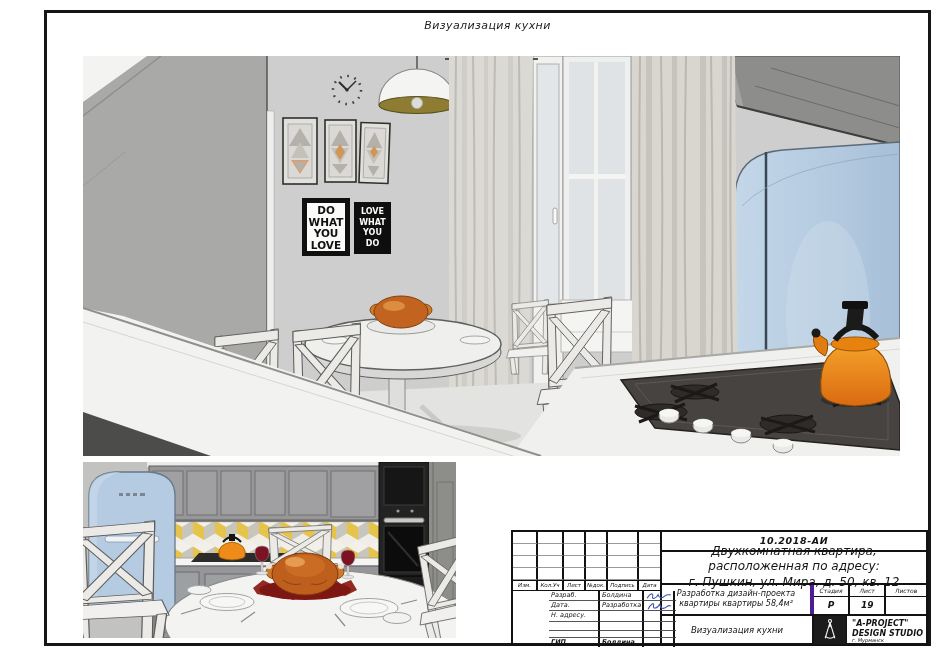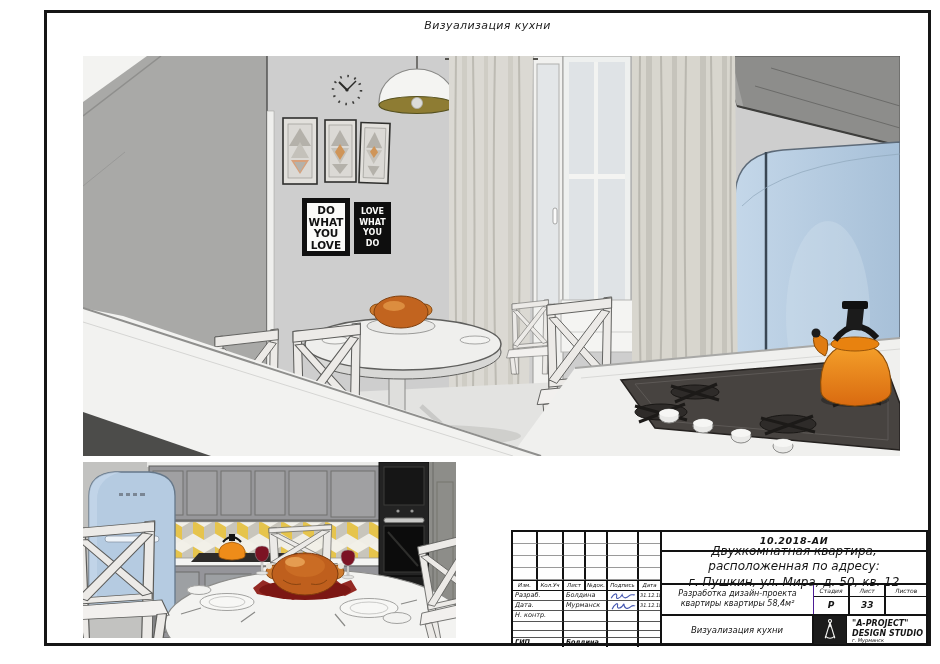--- a/index.html
+++ b/index.html
@@ -23,35 +23,35 @@
     display:flex;flex-direction:column;}
   .rev{display:grid;grid-template-columns:25px 26px 22px 22px 31px 1fr;grid-auto-rows:12px;}
   .rev div{border-right:2px solid #121212;border-bottom:1px solid #9a9a9a;box-sizing:border-box;}
   .rev div:nth-child(6n){border-right:none;}
   .hdr{display:grid;grid-template-columns:25px 26px 22px 22px 31px 1fr;height:10px;
     border-top:1px solid #121212;border-bottom:1px solid #121212;}
   .hdr div{border-right:2px solid #121212;box-sizing:border-box;font-size:5.5px;
     text-align:center;line-height:9px;overflow:hidden;white-space:nowrap;}
   .hdr div:last-child{border-right:none;}
   .prs{flex:1;display:grid;grid-template-columns:51px 44px 31px 1fr;
-    grid-template-rows:10px 10px 11px 9px 7px auto;}
+    grid-template-rows:10px 10px 11px 9px 7px auto;padding-left:36px;}
   .prs div{border-right:2px solid #121212;border-bottom:1px solid #555;box-sizing:border-box;
     font-size:6.5px;line-height:9px;padding-left:2px;overflow:hidden;white-space:nowrap;}
   .prs div:nth-child(4n){border-right:none;}
   .prs div:nth-child(n+21){border-bottom:none;font-weight:bold;}
   .prs .sig{padding:0;display:flex;align-items:center;justify-content:center;}
   .prs .dt{font-size:5px;padding-left:1px;line-height:8px;}
 
   .tb-right{flex:1;display:flex;flex-direction:column;box-sizing:border-box;}
   .tb-doc{height:21px;border-bottom:2px solid #121212;display:flex;align-items:center;
     justify-content:center;font-size:9.5px;font-weight:600;letter-spacing:.6px;box-sizing:border-box;}
   .tb-addr{height:33px;border-bottom:2px solid #121212;display:flex;flex-direction:column;
     align-items:center;justify-content:center;font-size:12px;line-height:1.3;text-align:center;box-sizing:border-box;}
   .tb-mid{height:34px;border-bottom:2px solid #121212;display:flex;box-sizing:border-box;}
-  .tb-proj{width:152px;border-right:1px solid #4c1d95;display:flex;flex-direction:column;
+  .tb-proj{width:152px;border-right:4px solid #4c1d95;display:flex;flex-direction:column;
     align-items:center;justify-content:center;font-size:8px;line-height:1.3;text-align:center;box-sizing:border-box;}
   .tb-slc{flex:1;display:grid;grid-template-columns:1fr 1fr 1.1fr;grid-template-rows:12px 1fr;}
   .tb-slc .h{border-right:2px solid #121212;border-bottom:1px solid #121212;font-size:6px;
     text-align:center;line-height:11px;box-sizing:border-box;}
   .tb-slc .v{border-right:2px solid #121212;display:flex;align-items:center;justify-content:center;
     font-size:9px;font-weight:600;box-sizing:border-box;}
   .tb-slc .last{border-right:none;}
   .tb-bot{flex:1;display:flex;}
   .tb-name{width:152px;border-right:2px solid #121212;display:flex;align-items:center;
     justify-content:center;font-size:8.5px;box-sizing:border-box;}
@@ -455,29 +455,29 @@
         <div>Разраб.</div>
         <div>Болдина</div>
         <div class="sig">
           <svg width="26" height="10" viewBox="0 0 28 11">
               <path d="M1 8 C4 2 8 2 7 6 C6 10 11 8 13 4 C14 8 17 9 21 5 C23 3 26 5 27 4" stroke="#4456b0" stroke-width="1.2" fill="none"></path>
             </svg>
         </div>
         <div class="dt">31.12.18</div>
 
         <div>Дата.</div>
-        <div>Мурманск</div>
+        <div>Разработка</div>
         <div class="sig">
           <svg width="26" height="10" viewBox="0 0 28 11">
               <path d="M2 9 C5 3 9 1 8 5 C7 9 12 9 15 3 C15 8 19 10 23 6 C25 4 27 6 27 5" stroke="#4456b0" stroke-width="1.2" fill="none"></path>
             </svg>
         </div>
         <div class="dt">31.12.18</div>
 
-        <div>Н. контр.</div>
+        <div>Н. адресу.</div>
         <div></div>
         <div class="sig"></div>
         <div class="dt"></div>
 
         <div></div>
         <div></div>
         <div class="sig"></div>
         <div class="dt"></div>
 
         <div></div>
@@ -501,21 +501,21 @@
       <div class="tb-mid">
         <div class="tb-proj">
           <span>Разработка дизайн-проекта</span>
           <span>квартиры квартиры 58,4м²</span>
         </div>
         <div class="tb-slc">
           <div class="h">Стадия</div>
           <div class="h">Лист</div>
           <div class="h last">Листов</div>
           <div class="v">Р</div>
-          <div class="v">33</div>
+          <div class="v">19</div>
           <div class="v last"></div>
         </div>
       </div>
       <div class="tb-bot">
         <div class="tb-name">Визуализация кухни</div>
         <div class="tb-logo">
           <div class="logo-box">
             <svg width="22" height="26" viewBox="0 0 32 36">
               <g stroke="#f5f5f3" stroke-width="1.6" fill="none">
                 <circle cx="16" cy="5" r="2.2"></circle>

